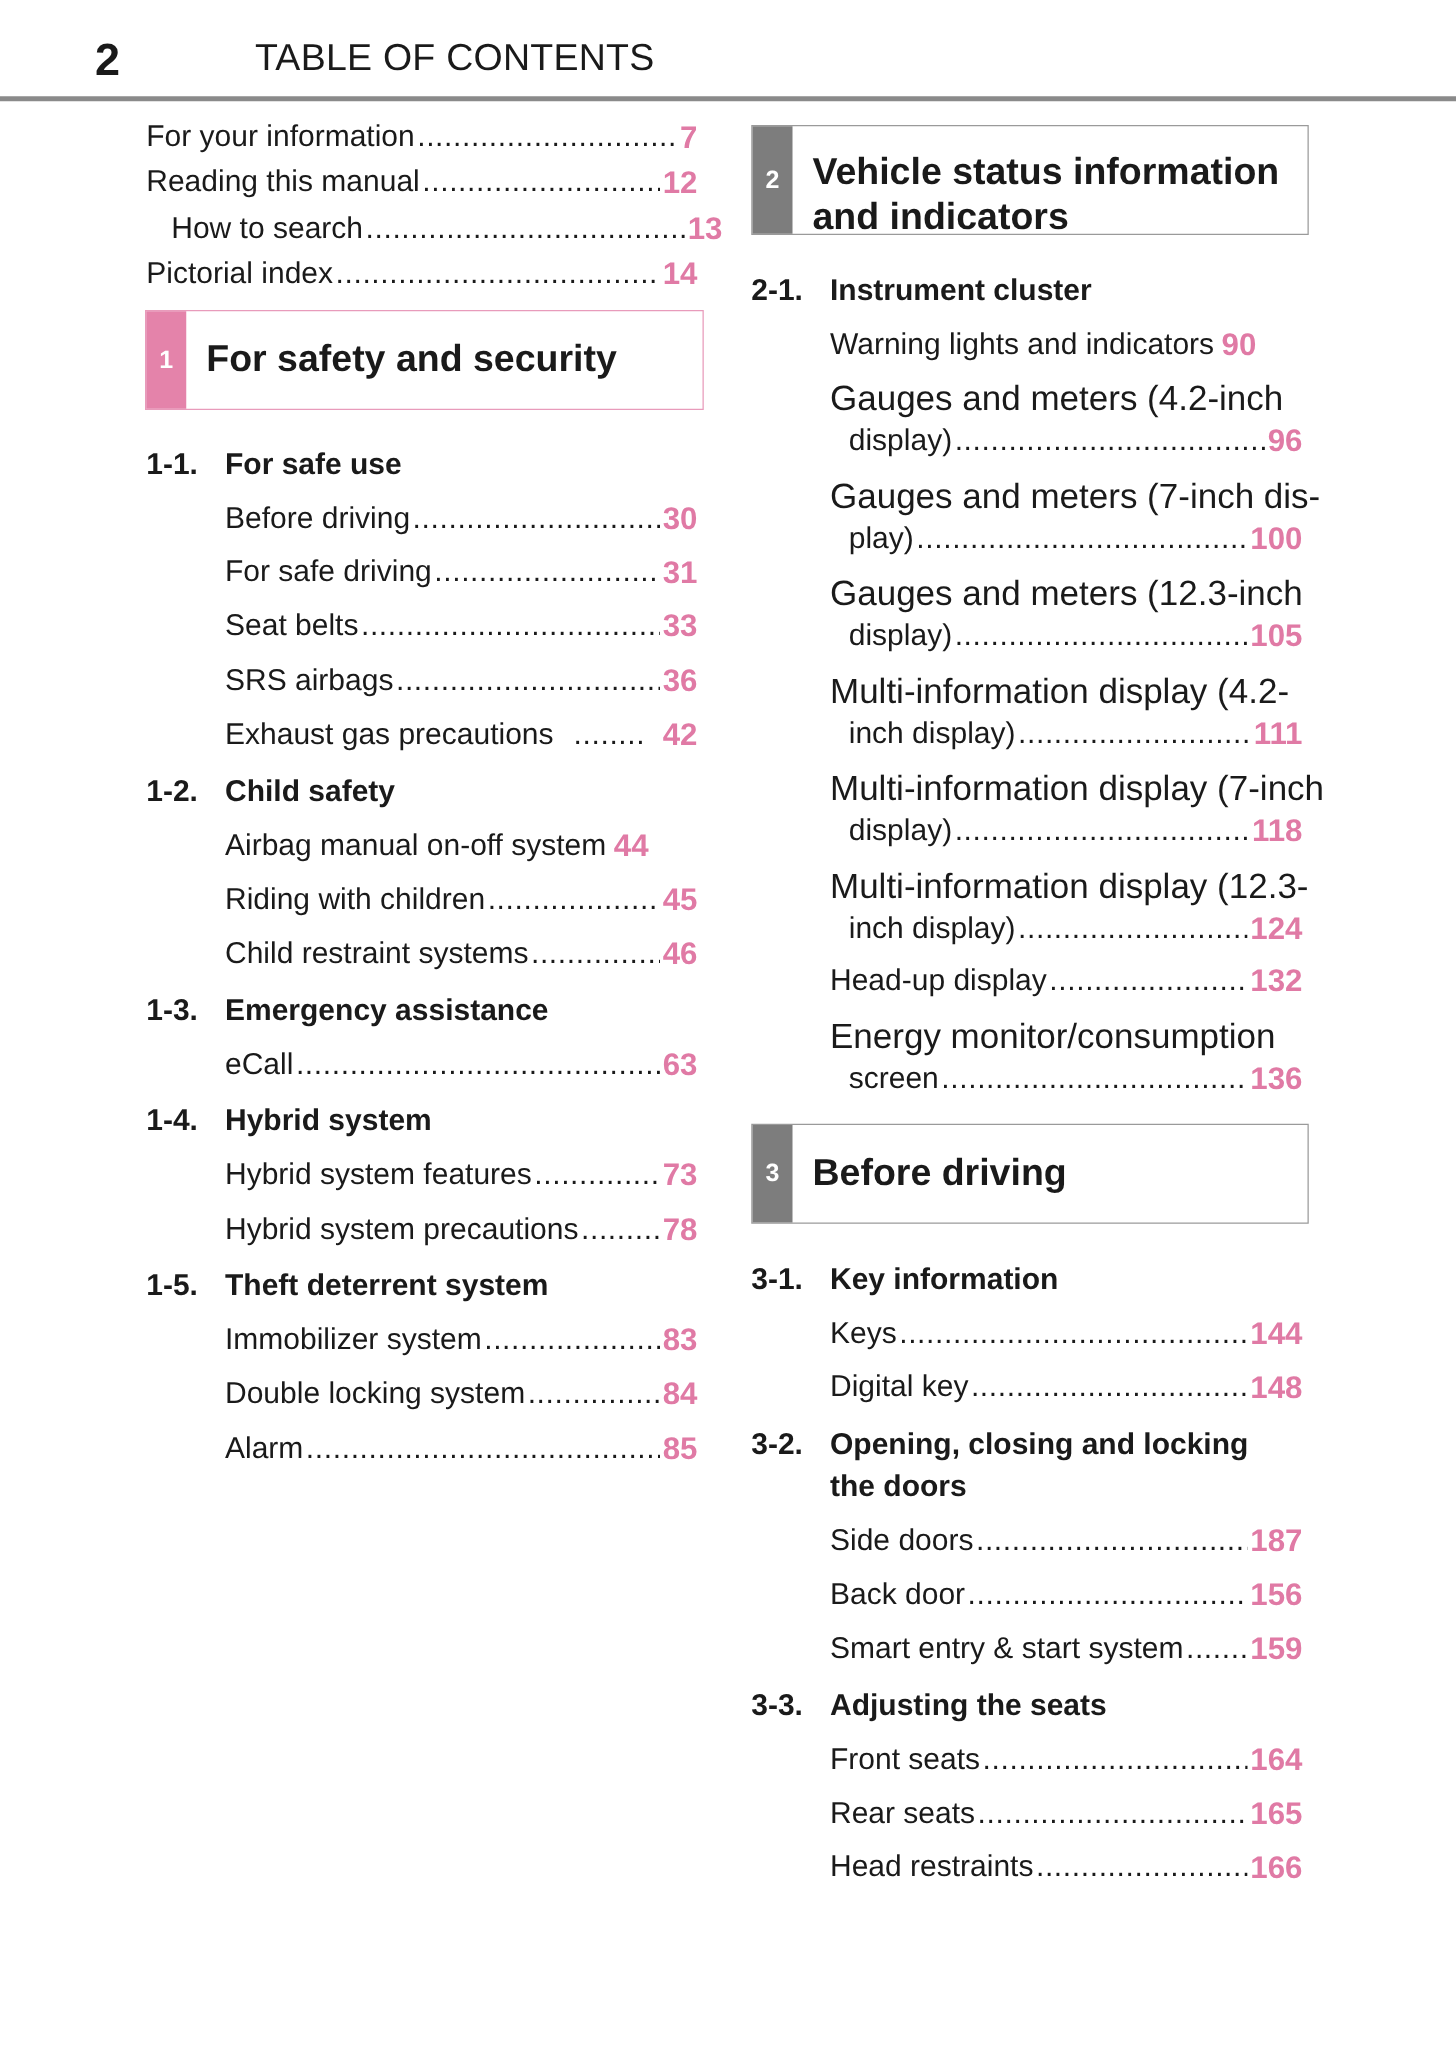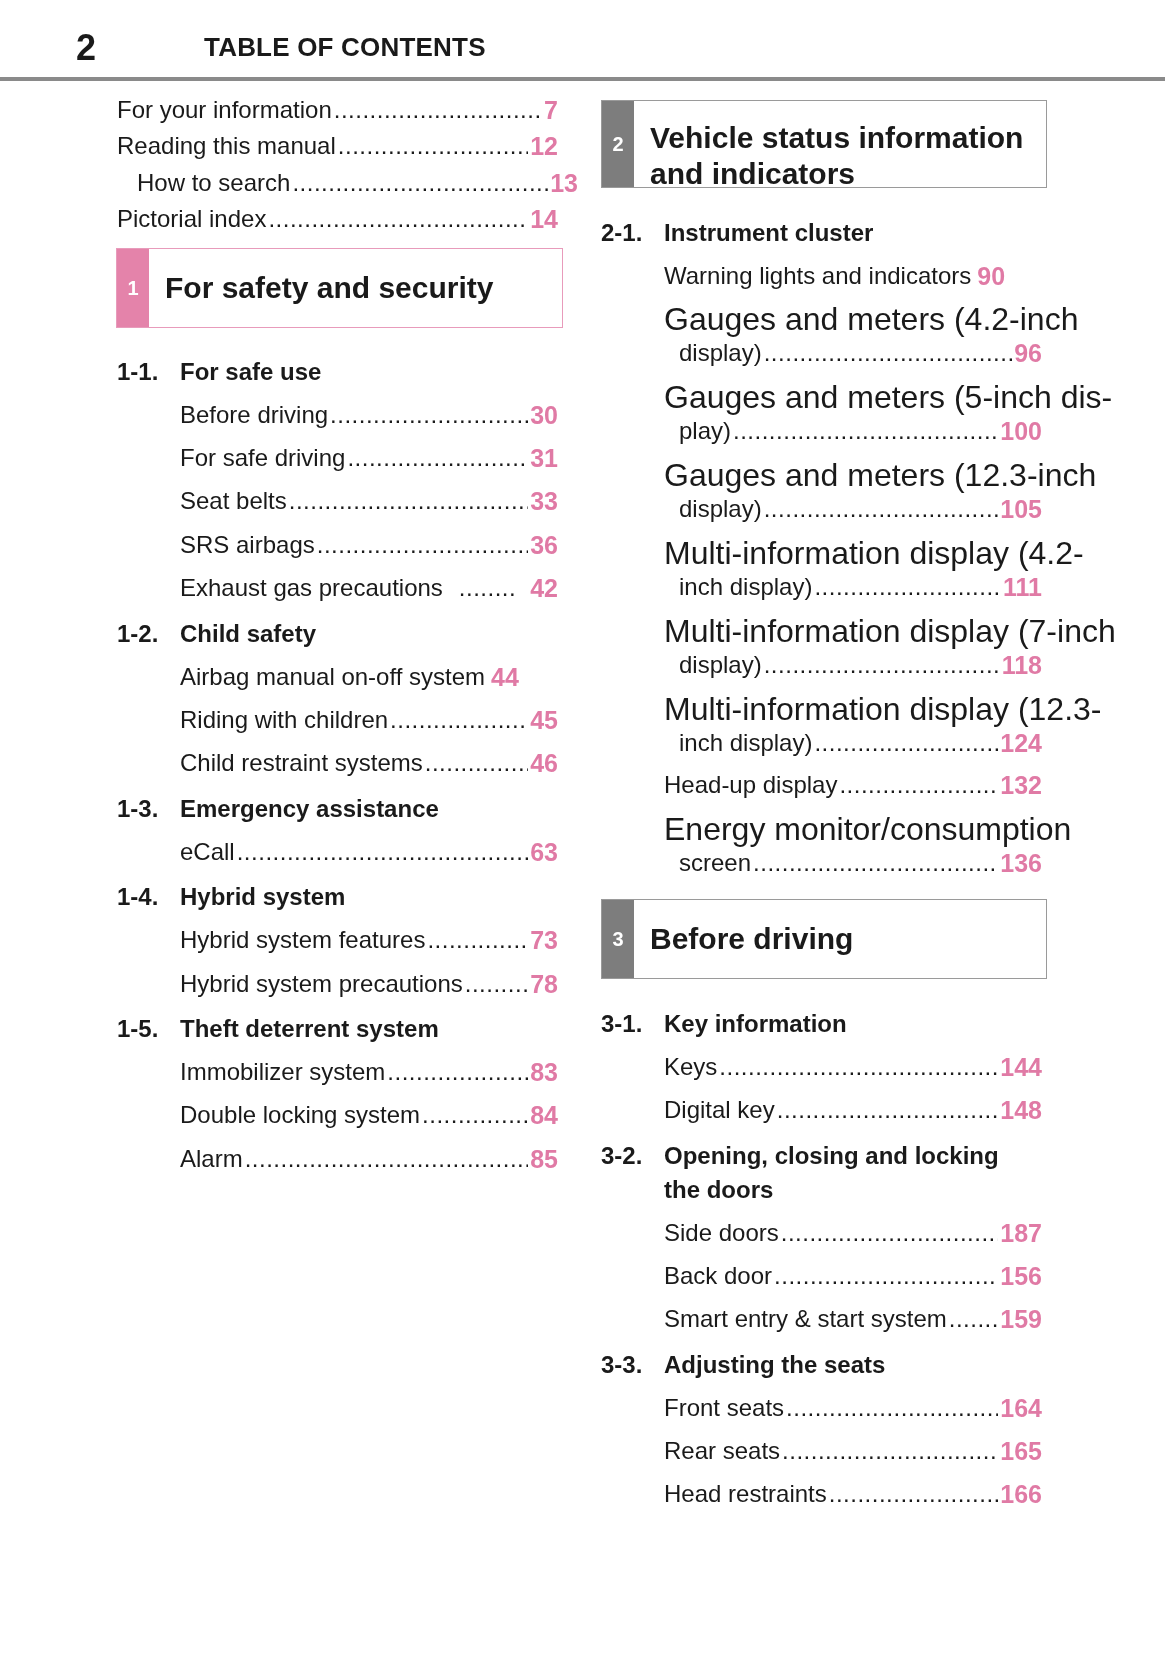--- a/index.html
+++ b/index.html
@@ -1,28 +1,28 @@
 <!DOCTYPE html>
 <html><head>
 <meta charset="utf-8">
 <style>
   html, body { margin: 0; padding: 0; background: #ffffff; }
   body { width: 1165px; height: 1653px; position: relative; overflow: hidden;
          font-family: "Liberation Sans", sans-serif; color: #1a1a1a; }
   .page-num { position: absolute; left: 76px; top: 28px; font-size: 36px; font-weight: bold; line-height: 40px; }
-  .header-title { position: absolute; left: 204px; top: 33px; font-size: 26px; font-weight: bold; line-height: 28px; letter-spacing: 0.2px; }
+  .header-title { position: absolute; left: 204px; top: 33px; font-size: 30px; font-weight: normal; line-height: 28px; letter-spacing: 0.2px; }
   .header-rule { position: absolute; left: 0; top: 77px; width: 1165px; height: 4px; background: #8a8a8a; }
 
   .line { position: absolute; height: 34px; display: flex; align-items: center; font-size: 24px; line-height: 34px; white-space: nowrap; }
   .line .label { flex: 0 0 auto; }
   .line .leader { flex: 1 1 auto; overflow: hidden; color: #1a1a1a; margin: 0 2px; }
   .line .leader::before { content: "................................................................................................................................................"; letter-spacing: 0.5px; }
   .line .page { flex: 0 0 auto; color: #e07aa5; font-weight: bold; font-size: 25px; }
   .line.noleader .label { margin-right: 6px; }
-  .plain { position: absolute; font-size: 32px; line-height: 34px; white-space: nowrap; }
+  .plain { position: absolute; font-size: 28px; line-height: 34px; white-space: nowrap; }
 
   .heading { position: absolute; font-size: 24px; font-weight: bold; line-height: 34px; white-space: nowrap; }
   .heading .hnum { display: inline-block; width: 63px; }
   .heading .htext { display: inline-block; vertical-align: top; }
 
   .section-box { position: absolute; box-sizing: border-box; border: 1.5px solid; display: flex; background: #fff; }
   .section-box .tab { width: 32px; flex: 0 0 32px; color: #fff; font-weight: bold; font-size: 20px; display: flex; align-items: center; justify-content: center; }
   .section-box .title { font-size: 30px; font-weight: bold; line-height: 36px; padding-left: 16px; display: flex; align-items: center; }
   .box-pink { border-color: #e89bbb; }
   .box-pink .tab { background: #e483aa; }
@@ -169,21 +169,21 @@
   <span class="page">90</span>
 </div>
 
 <div class="plain" style="left:664px; top:302px;">Gauges and meters (4.2-inch</div>
 <div class="line" style="left:679px; top:336px; width:363px;">
   <span class="label">display)</span>
   <span class="leader"></span>
   <span class="page">96</span>
 </div>
 
-<div class="plain" style="left:664px; top:380px;">Gauges and meters (5-inch dis-</div>
+<div class="plain" style="left:664px; top:380px;">Gauges and meters (7-inch dis-</div>
 <div class="line" style="left:679px; top:414px; width:363px;">
   <span class="label">play)</span>
   <span class="leader"></span>
   <span class="page">100</span>
 </div>
 
 <div class="plain" style="left:664px; top:458px;">Gauges and meters (12.3-inch</div>
 <div class="line" style="left:679px; top:492px; width:363px;">
   <span class="label">display)</span>
   <span class="leader"></span>

